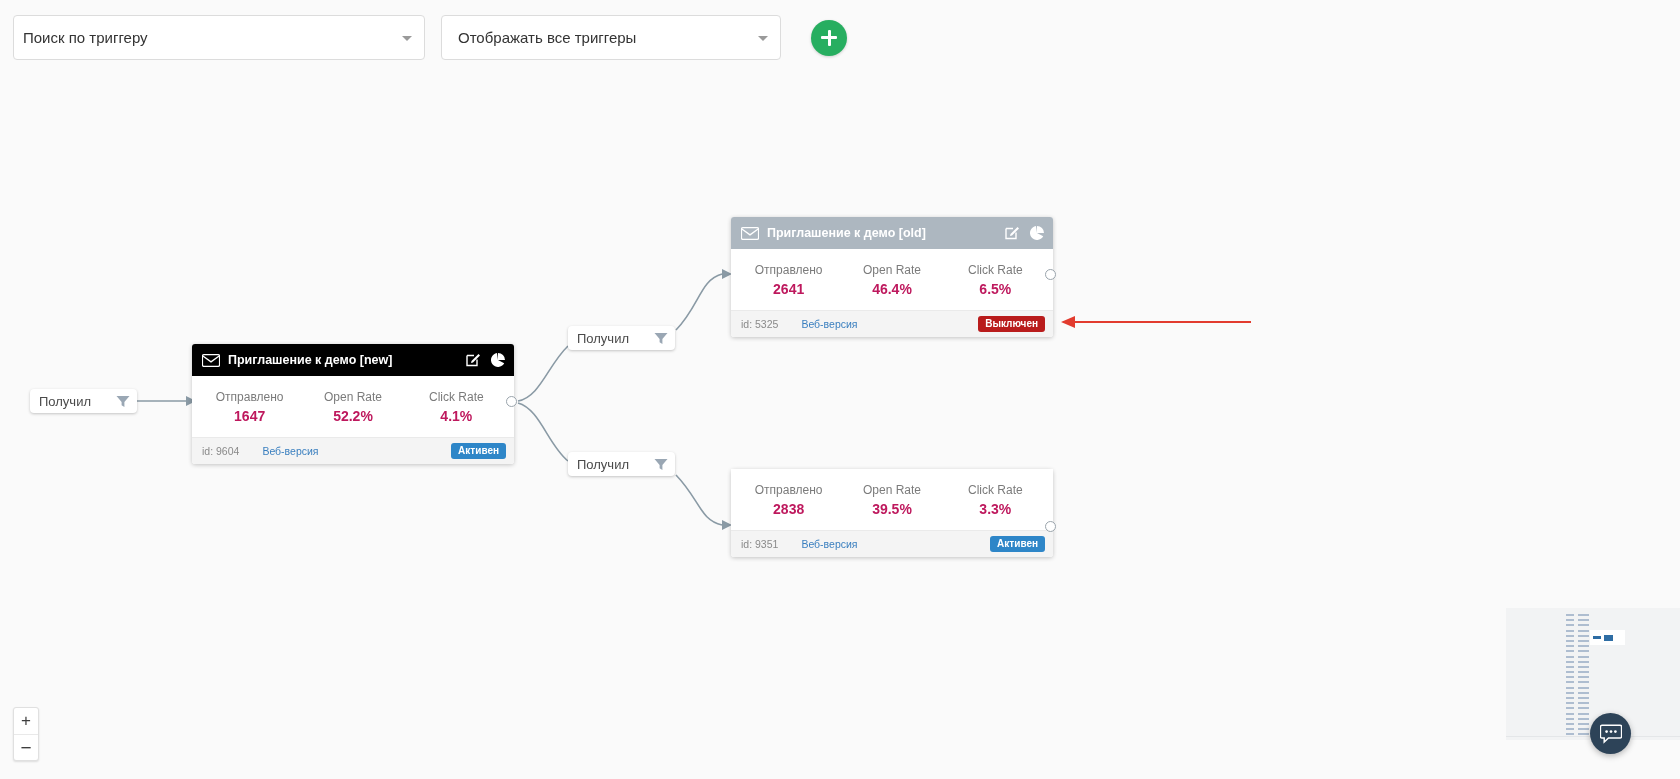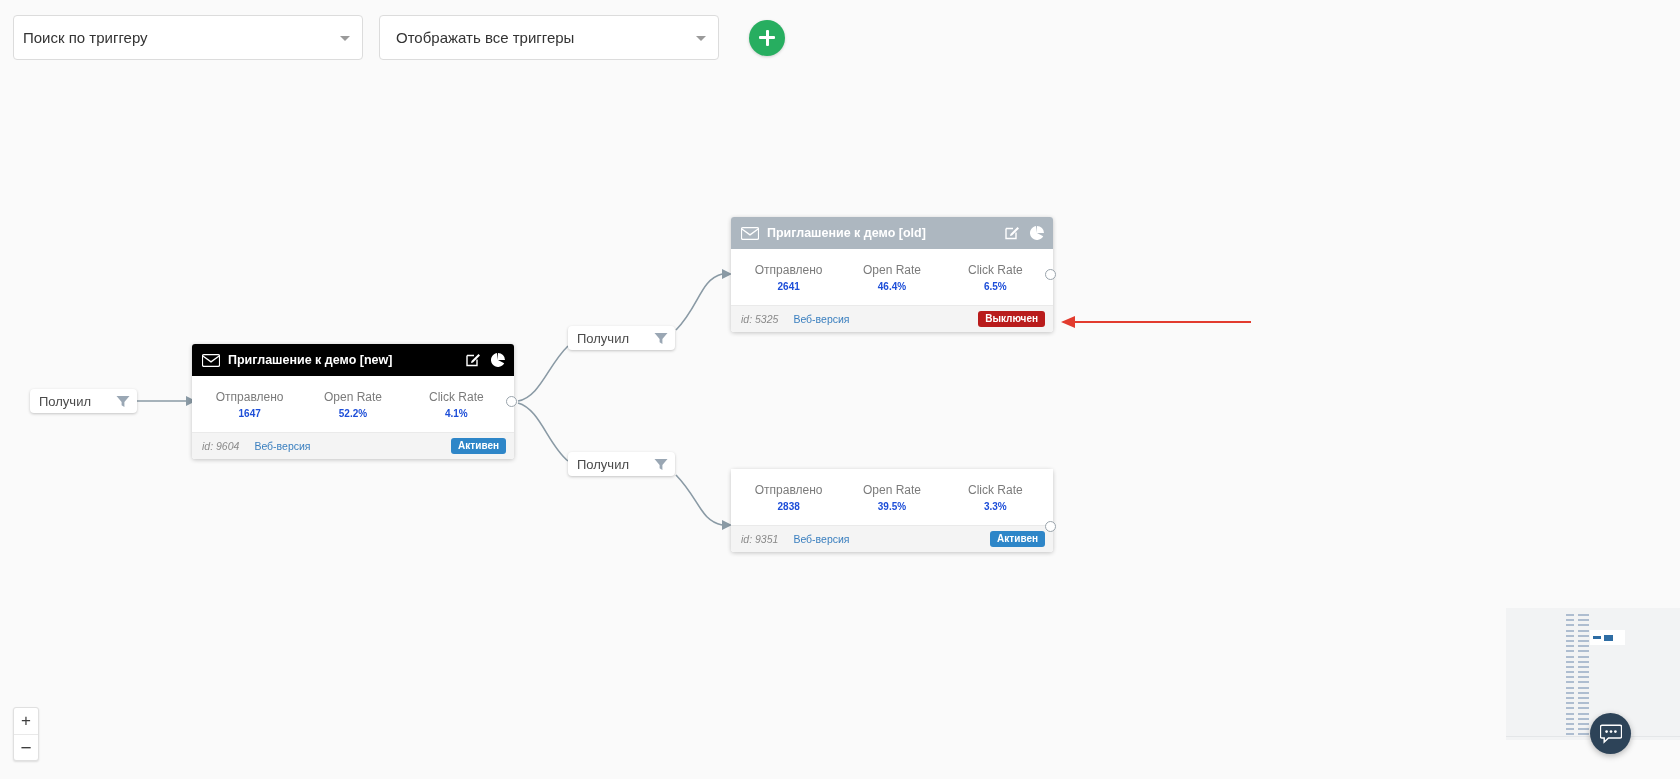--- a/index.html
+++ b/index.html
@@ -36,21 +36,21 @@
     border: 1px solid #dcdcdc;
     border-radius: 4px;
     display: flex;
     align-items: center;
     padding: 0 32px 0 16px;
     font-size: 15px;
     color: #333333;
     cursor: pointer;
     user-select: none;
   }
-  .select-box.w1 { width: 350px; padding-left: 9px; }
+  .select-box.w1 { width: 412px; padding-left: 9px; }
   .select-box.w2 { width: 338px; }
   .select-box.w3 { width: 340px; }
   .select-label { white-space: nowrap; overflow: hidden; text-overflow: ellipsis; }
   .caret {
     position: absolute;
     right: 12px; top: 50%;
     margin-top: -2px;
     width: 0; height: 0;
     border-left: 5px solid transparent;
     border-right: 5px solid transparent;
@@ -124,33 +124,33 @@
     flex: 0 0 16px;
     cursor: pointer;
   }
   .card-body {
     display: flex;
     padding: 14px 6px 13px 6px;
     background: #ffffff;
   }
   .stat { flex: 1 1 33.33%; text-align: center; }
   .stat-label { font-size: 12px; color: #7b7b7b; margin-bottom: 4px; }
-  .stat-value { font-size: 10px; font-weight: bold; color: #1d4ed8; }
+  .stat-value { font-size: 14px; font-weight: bold; color: #be185d; }
   .card-foot {
     height: 27px;
     background: #f4f4f4;
     border-top: 1px solid #eaeaea;
     border-radius: 0 0 3px 3px;
     display: flex;
     align-items: center;
     padding: 0 8px 0 10px;
     font-size: 10.5px;
     color: #8a8a8a;
   }
-  .foot-id { margin-right: 15px; white-space: nowrap; font-style: italic; }
+  .foot-id { margin-right: 23px; white-space: nowrap; }
   .foot-link { color: #3a7fbf; text-decoration: none; cursor: pointer; white-space: nowrap; }
   .badge {
     margin-left: auto;
     font-size: 10px;
     font-weight: bold;
     color: #ffffff;
     border-radius: 3px;
     padding: 3px 7px;
     line-height: 1;
     white-space: nowrap;

